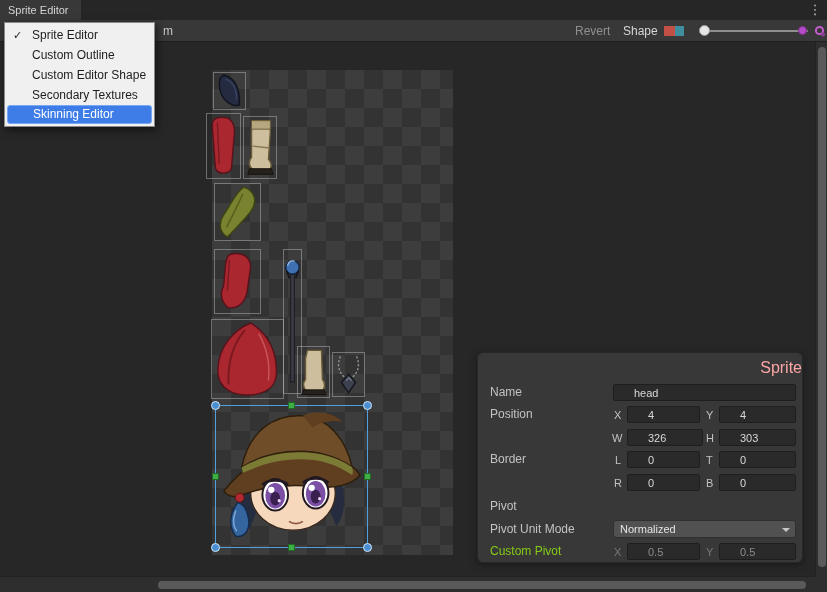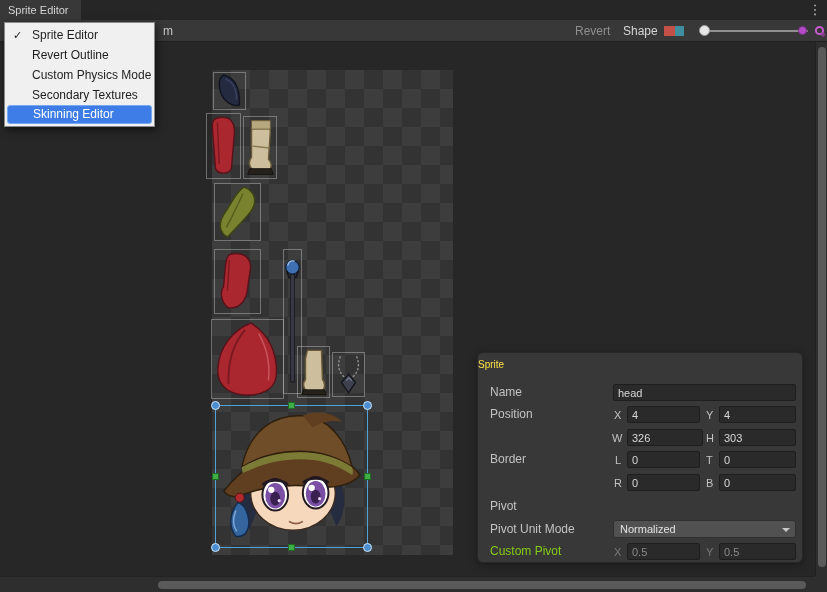--- a/index.html
+++ b/index.html
@@ -55,28 +55,28 @@
   .hb { position:absolute; width:9px; height:9px; border-radius:50%; background:#4b8fd2;
     border:1px solid #cfe6f7; z-index:3; cursor:pointer; }
   .hb.tl{left:-5px;top:-5px} .hb.tr{right:-5px;top:-5px} .hb.bl{left:-5px;bottom:-5px} .hb.br{right:-5px;bottom:-5px}
   .hg { position:absolute; width:7px; height:7px; background:#3fae47; border:1px solid #1f6b24; z-index:3; cursor:pointer; }
   .hg.mt{left:calc(50% - 4px);top:-4px} .hg.mb{left:calc(50% - 4px);bottom:-4px}
   .hg.ml{left:-4px;top:calc(50% - 4px)} .hg.mr{right:-4px;top:calc(50% - 4px)}
 
   
   .panel { position:absolute; left:477px; top:352px; width:326px; height:211px; background:#383838;
     border:1px solid #272727; border-radius:6px; z-index:10; box-shadow:0 2px 8px rgba(0,0,0,.35); }
-  .panel-title { position:absolute; left:0; top:6px; width:100%; text-align:left;
-    color:#fde047; font-size:10px; }
+  .panel-title { position:absolute; left:0; top:6px; width:100%; text-align:right;
+    color:#fca5a5; font-size:16px; }
   .plabel { position:absolute; color:#c2c2c2; font-size:12px; line-height:17px; }
   .plabel.disabled { color:#84cc16; }
   .axlabel { position:absolute; color:#c2c2c2; font-size:11px; line-height:17px; }
   .axlabel.disabled { color:#787878; }
   .nfield { position:absolute; height:17px; background:#2a2a2a; border:1px solid #1e1e1e;
-    border-radius:2px; color:#d8d8d8; font-size:11px; padding:0 4px; font-family:"Liberation Sans",sans-serif; }
+    border-radius:2px; color:#d8d8d8; font-size:11px; padding:0 20px; font-family:"Liberation Sans",sans-serif; }
   .nfield.disabled { color:#8b8b8b; }
   .dd { position:absolute; height:18px; background:#515151; border:1px solid #303030; border-radius:3px;
     color:#e2e2e2; font-size:11px; line-height:16px; padding:0 16px 0 6px; cursor:pointer; }
   .dd-arrow { position:absolute; right:5px; top:7px; width:0; height:0;
     border-left:4px solid transparent; border-right:4px solid transparent; border-top:4px solid #c8c8c8; }
 
   
   .hscroll { position:absolute; left:0; top:576px; width:815px; height:16px; background:#2e2e2e; border-top:1px solid #222; }
   .hthumb { position:absolute; left:158px; top:4px; width:648px; height:8px; background:#5a5a5a; border-radius:4px; cursor:pointer; }
   .vscroll { position:absolute; left:815px; top:42px; width:12px; height:534px; background:#2e2e2e; border-left:1px solid #222; }
@@ -265,25 +265,25 @@
   <input class="nfield disabled" style="left: 241px; top: 190px; width: 77px;" value="0.5">
 </div>
 
 <div class="menu">
   <div class="menu-item">
     <span class="menu-check">✓</span>
     <span>Sprite Editor</span>
   </div>
   <div class="menu-item">
     <span class="menu-check"></span>
-    <span>Revert Outline</span>
-  </div>
-  <div class="menu-item">
-    <span class="menu-check"></span>
-    <span>Custom Physics Mode</span>
+    <span>Custom Outline</span>
+  </div>
+  <div class="menu-item">
+    <span class="menu-check"></span>
+    <span>Custom Editor Shape</span>
   </div>
   <div class="menu-item">
     <span class="menu-check"></span>
     <span>Secondary Textures</span>
   </div>
   <div class="menu-item highlight">
     <span class="menu-check"></span>
     <span>Skinning Editor</span>
   </div>
 </div>

